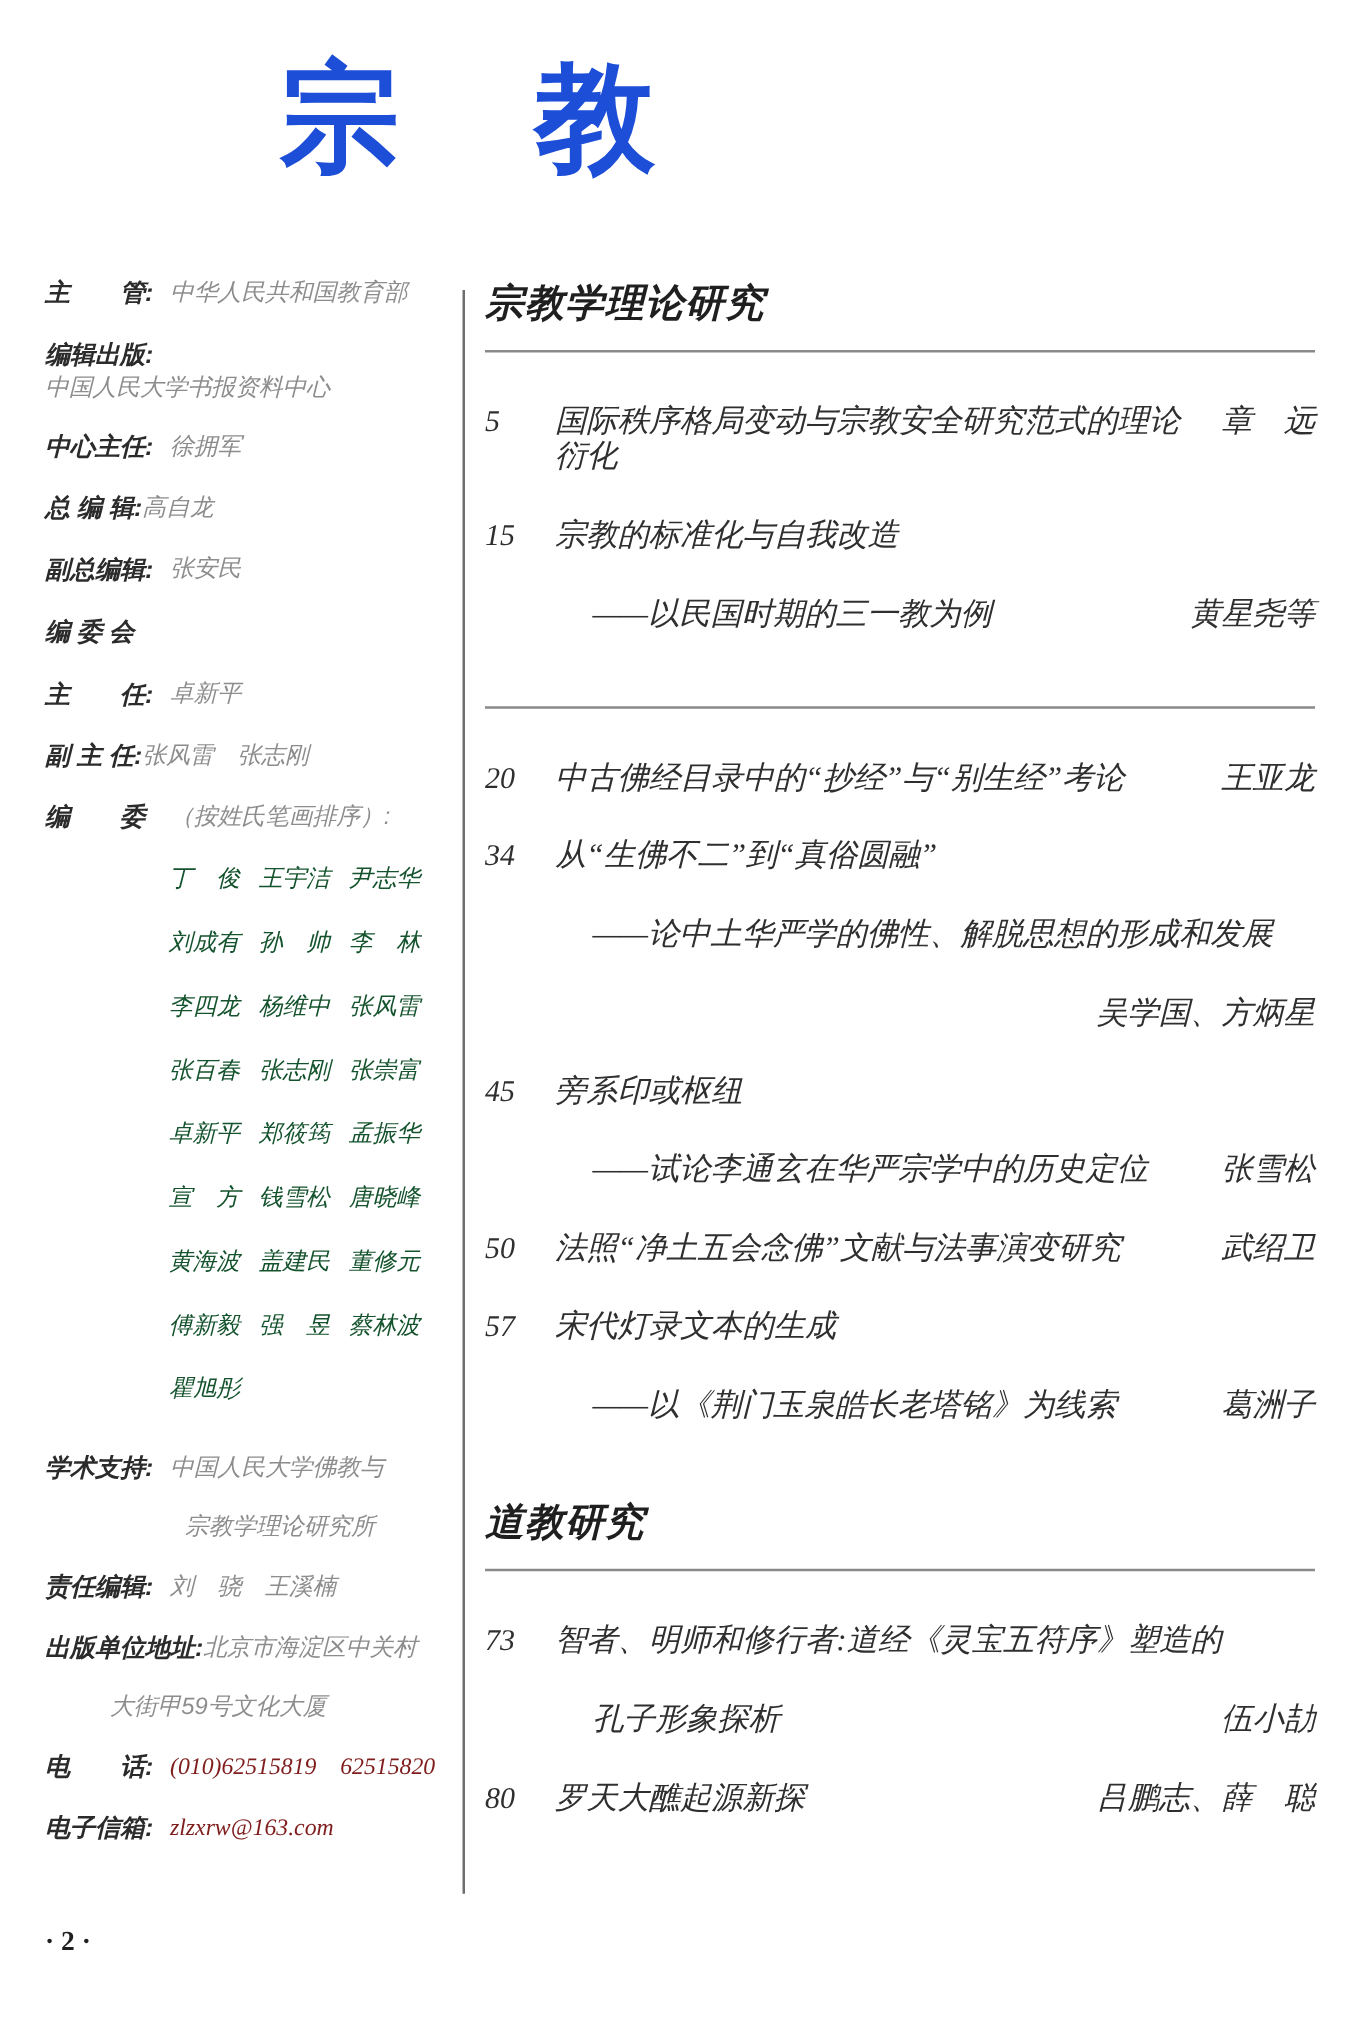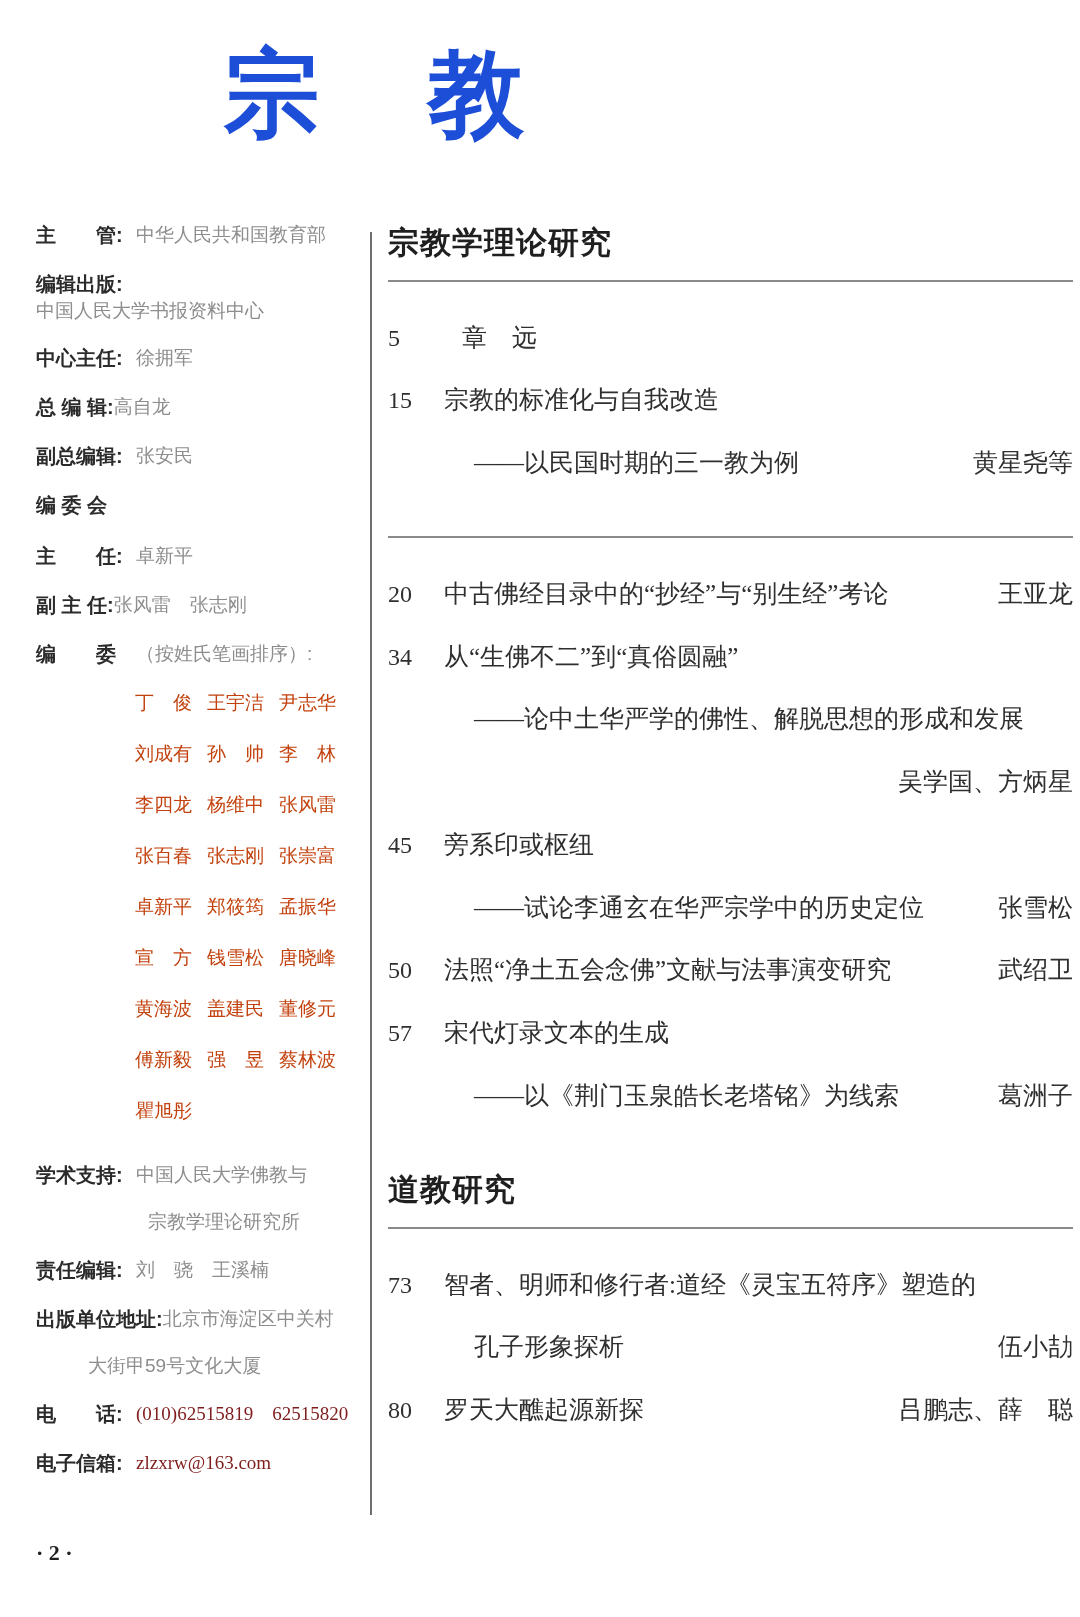--- a/index.html
+++ b/index.html
@@ -18,44 +18,44 @@
     letter-spacing:6px; line-height:1.1; white-space:pre;
   }
 
   
   .divider{
     position:absolute; left:370px; top:232px; width:2px; height:1283px;
     background:#6e6e6e;
   }
 
   
-  .columns{ display:flex; margin-top:74px; }
+  .columns{ display:flex; margin-top:74px;font-style:italic; }
   .left{ width:370px; padding:0 12px 0 36px; flex:none; }
-  .right{ flex:1; padding:0 7px 0 18px; }
+  .right{ flex:1; padding:0 28px 0 18px; }
 
   
   .entry{ margin-bottom:22px; font-size:19px; line-height:1.35; }
   .entry .label{
     display:inline-block; min-width:100px; font-weight:bold;
     color:#2b2b2b; font-size:20px; white-space:pre; vertical-align:top;
   }
   .entry.wide .label{ min-width:0; }
   .entry .value{ color:#8d8d8d; white-space:pre; }
   .entry .value.latin{
     font-family:"Liberation Serif","DejaVu Serif",serif; color:#7f1d1d;
   }
   .entry .cont{ margin-top:20px; margin-left:112px; color:#8d8d8d; white-space:pre; }
   .entry.wide .cont{ margin-left:52px; }
 
   .committee-header{
     margin-bottom:24px;
     font-weight:bold; font-size:20px; color:#2b2b2b; white-space:pre;
   }
   .member-rows{ margin-left:99px; margin-top:6px; }
-  .member-row{ margin-bottom:25px; font-size:19px; color:#c2410c; }
+  .member-row{ margin-bottom:25px; font-size:19px; color:#14532d; }
   .member-row span{ display:inline-block; width:3em; margin-right:15px; white-space:pre; }
   .support-block{ margin-top:38px; }
 
   .page-number{
     position:absolute; left:36px; top:1540px;
     font-family:"Liberation Serif","DejaVu Serif",serif;
     font-size:22px; font-weight:bold; color:#1f1f1f; white-space:pre;
   }
 
   
@@ -121,20 +121,21 @@
           <div class="entry"><span class="label">电子信箱:</span><span class="value latin">zlzxrw@163.com</span></div>
         </div>
     </div>
 
     <div class="right" id="toc">
         <div class="toc-section">
           <div class="toc-section-title">宗教学理论研究</div>
           <div class="toc-rule"></div>
           <div class="toc-row">
             <span class="toc-page">5</span>
+            <span class="toc-text">国际秩序格局变动与宗教安全研究范式的理论衍化</span>
             <span class="toc-author">章　远</span>
           </div>
           <div class="toc-row">
             <span class="toc-page">15</span>
             <span class="toc-text">宗教的标准化与自我改造</span>
           </div>
           <div class="toc-row">
             <span class="toc-page"></span>
             <span class="toc-text indent">——以民国时期的三一教为例</span>
             <span class="toc-author">黄星尧等</span>

